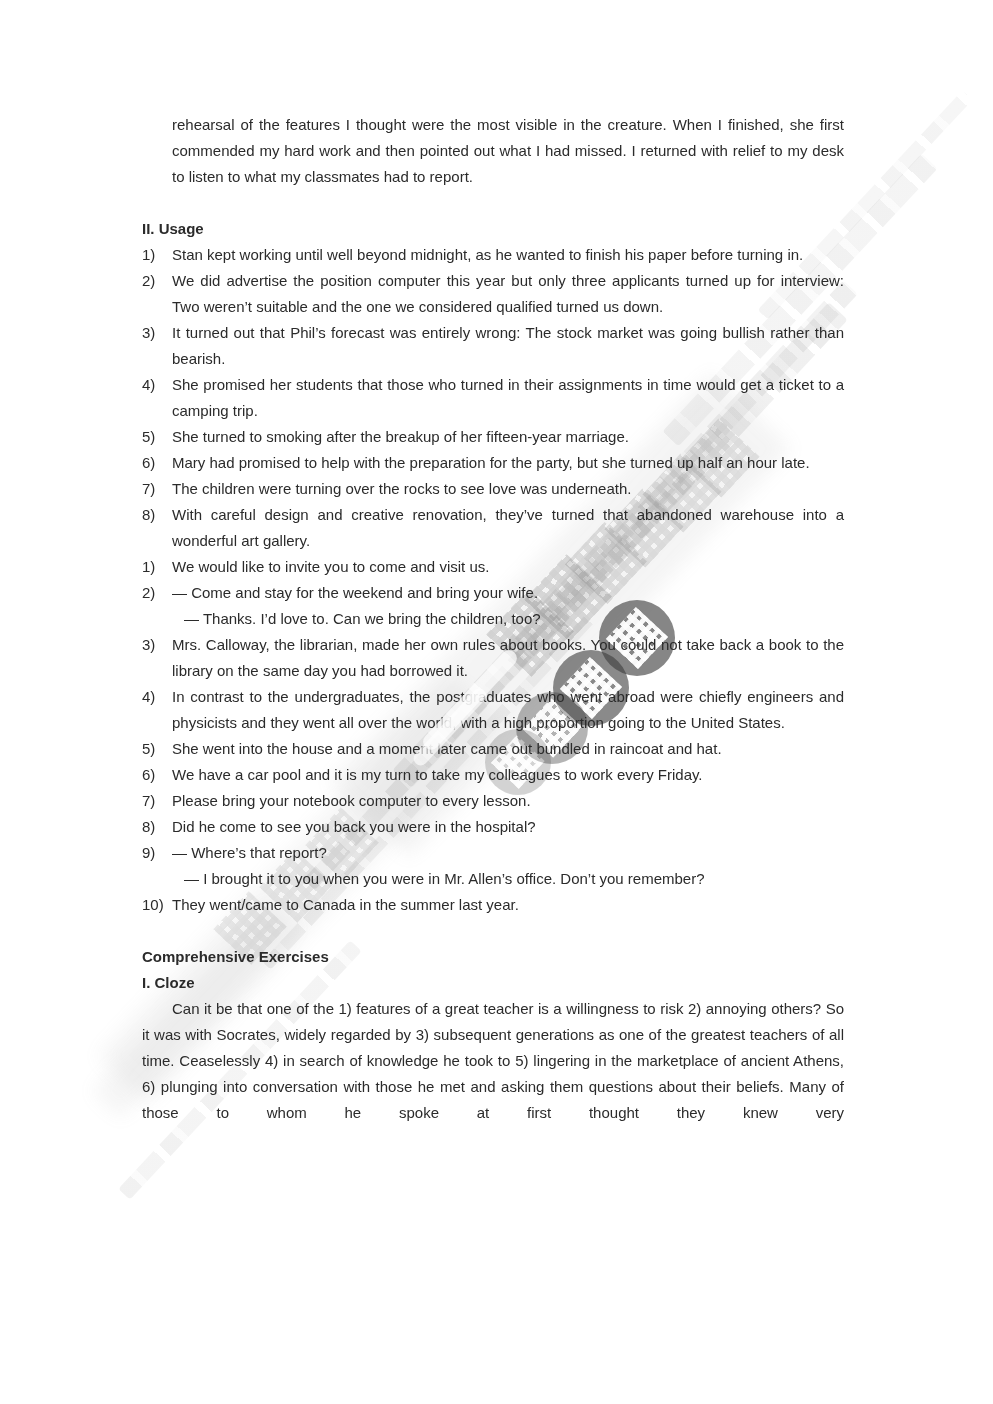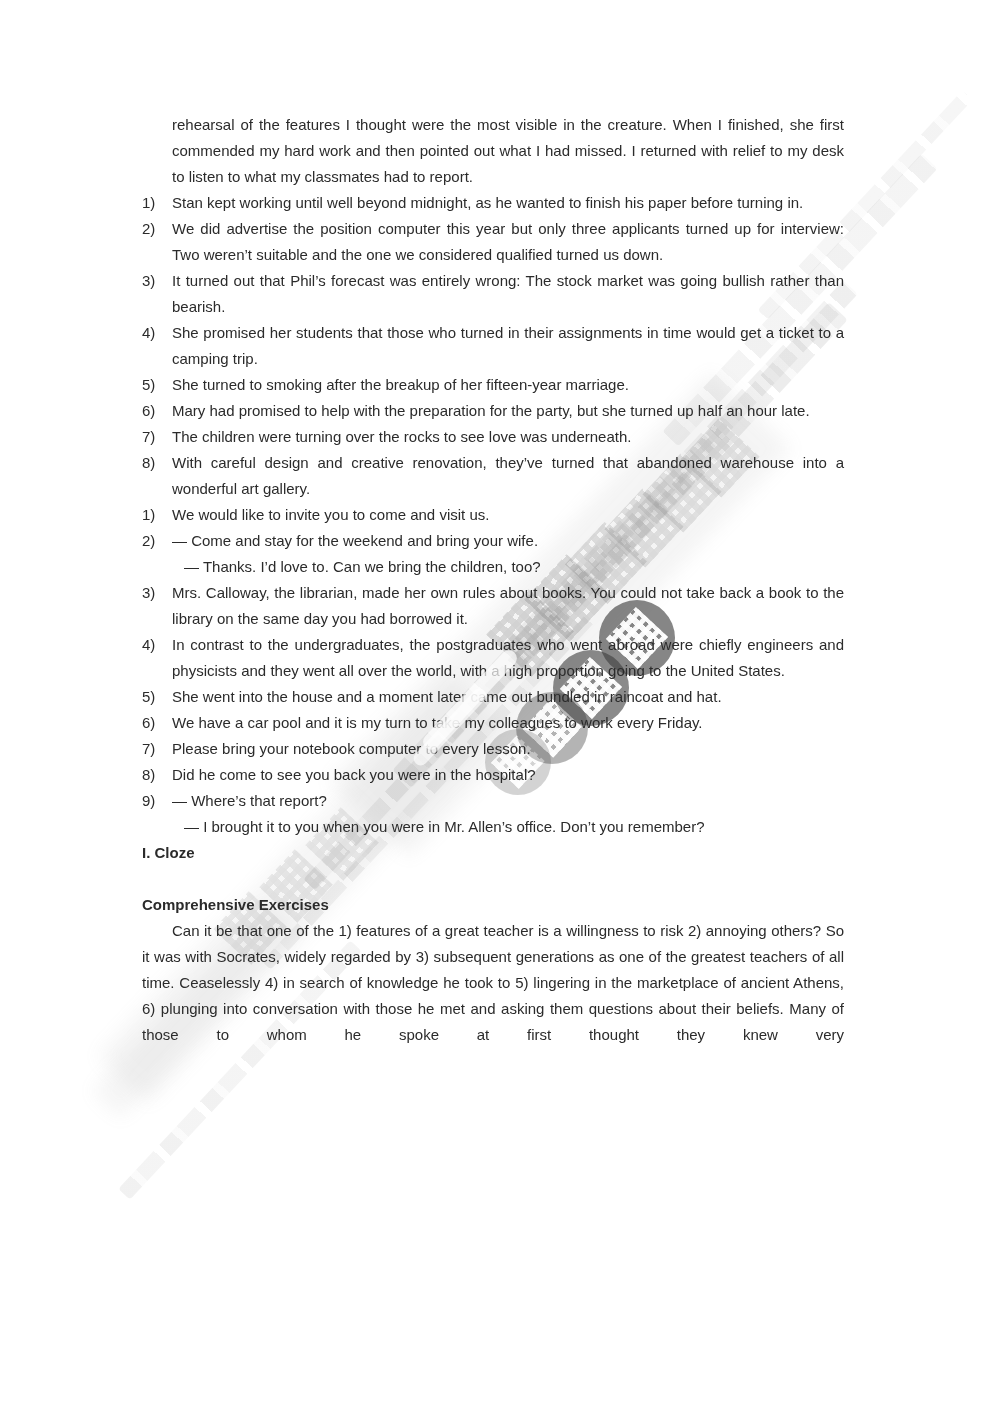--- a/index.html
+++ b/index.html
@@ -68,36 +68,38 @@
       </div>
       <div class="stamp" style="left: 552px; top: 728px; width: 72px; height: 72px; opacity: 0.38; transform: translate(-50%, -50%);">
         <div class="stamp-glyph" title=""></div>
       </div>
       <div class="stamp" style="left: 518px; top: 762px; width: 66px; height: 66px; opacity: 0.22; transform: translate(-50%, -50%);">
         <div class="stamp-glyph" title=""></div>
       </div>
     </div>
   <div id="doc" class="content">
       <div class="para hang"><span>rehearsal of </span><span class="u">the features</span><span> I thought were the most </span><span class="u">visible</span><span> in the creature. When I finished, she first </span><span class="u">commended</span><span> my hard work and then </span><span class="u">pointed out what</span><span> I had missed. I returned </span><span class="u">with relief</span><span> to my desk to listen to what my classmates had to report.</span></div>
+      <div class="heading">II. Usage</div>
       <div class="item"><span class="num">1)</span><span>Stan kept working until well beyond midnight, as he wanted to finish his paper before </span><span class="u">turning in</span><span>.</span></div>
       <div class="item"><span class="num">2)</span><span>We did advertise the position computer this year but only three applicants </span><span class="u">turned up</span><span> for interview: Two weren’t suitable and the one we considered qualified </span><span class="u">turned</span><span> us </span><span class="u">down</span><span>.</span></div>
       <div class="item"><span class="num">3)</span><span>It </span><span class="u">turned out</span><span> that Phil’s forecast was entirely wrong: The stock market was going bullish rather than bearish.</span></div>
       <div class="item"><span class="num">4)</span><span>She promised her students that those who </span><span class="u">turned in</span><span> their assignments in time would get a ticket to a camping trip.</span></div>
       <div class="item"><span class="num">5)</span><span>She </span><span class="u">turned to</span><span> smoking after the breakup of her fifteen-year marriage.</span></div>
       <div class="item"><span class="num">6)</span><span>Mary had promised to help with the preparation for the party, but she </span><span class="u">turned up</span><span> half an hour late.</span></div>
       <div class="item"><span class="num">7)</span><span>The children were </span><span class="u">turning over</span><span> the rocks to see love was underneath.</span></div>
       <div class="item"><span class="num">8)</span><span>With careful design and creative renovation, they’ve </span><span class="u">turned</span><span> that abandoned warehouse </span><span class="u">into</span><span> a wonderful art gallery.</span></div>
       <div class="item"><span class="num">1)</span><span>We would like to invite you to </span><span class="u">come</span><span> and visit us.</span></div>
       <div class="item"><span class="num">2)</span><span>— </span><span class="u">Come</span><span> and stay for the weekend and </span><span class="u">bring</span><span> your wife.</span><div class="dialog-line"><span>— Thanks. I’d love to. Can we </span><span class="u">bring</span><span> the children, too?</span></div></div>
       <div class="item"><span class="num">3)</span><span>Mrs. Calloway, the librarian, made her own rules about books. You could not </span><span class="u">take </span><span>back a book to the library on the same day you had borrowed it.</span></div>
       <div class="item"><span class="num">4)</span><span>In contrast to the undergraduates, the postgraduates who </span><span class="u">went</span><span> abroad were chiefly engineers and physicists and they </span><span class="u">went</span><span> all over the world, with a high proportion </span><span class="u">going</span><span> to the United States.</span></div>
       <div class="item"><span class="num">5)</span><span>She </span><span class="u">went</span><span> into the house and a moment later </span><span class="u">came</span><span> out bundled in raincoat and hat.</span></div>
       <div class="item"><span class="num">6)</span><span>We have a car pool and it is my turn to </span><span class="u">take</span><span> my colleagues to work every Friday.</span></div>
       <div class="item"><span class="num">7)</span><span>Please </span><span class="u">bring</span><span> your notebook computer to every lesson.</span></div>
       <div class="item"><span class="num">8)</span><span>Did he </span><span class="u">come</span><span> to see you back you were in the hospital?</span></div>
       <div class="item"><span class="num">9)</span><span>— Where’s that report?</span><div class="dialog-line"><span>— I </span><span class="u">brought</span><span> it to you when you were in Mr. Allen’s office. Don’t you remember?</span></div></div>
+      <div class="item"><span class="num">10)</span><span>They </span><span class="u">went/came</span><span> to Canada in the summer last year.</span></div>
+      <div class="heading">Comprehensive Exercises</div>
       <div class="heading tight">I. Cloze</div>
-      <div class="heading">Comprehensive Exercises</div>
       <div class="para cloze"><span>Can it be that one of the 1) </span><span class="u">features</span><span> of a great teacher is a willingness to risk 2) </span><span class="u">annoying</span><span> others? So it was with Socrates, widely regarded by 3) </span><span class="u">subsequent </span><span>generations as one of the greatest teachers of all time. Ceaselessly 4) </span><span class="u">in search of </span><span>knowledge he took to 5) </span><span class="u">lingering</span><span> in the marketplace of ancient Athens, 6) </span><span class="u">plunging </span><span>into conversation with those he met and asking them questions about their beliefs. Many of those to whom he spoke at first thought they knew very</span></div>
     </div>
 <div class="overlay-streak" style="left: 470px; top: 700px; width: 130px; height: 16px; opacity: 0.7; transform: translate(-50%, -50%) rotate(-47deg);"></div>
     <div class="overlay-streak" style="left: 450px; top: 727px; width: 100px; height: 14px; opacity: 0.65; transform: translate(-50%, -50%) rotate(-47deg);"></div>
   </div>
 
 </body></html>

